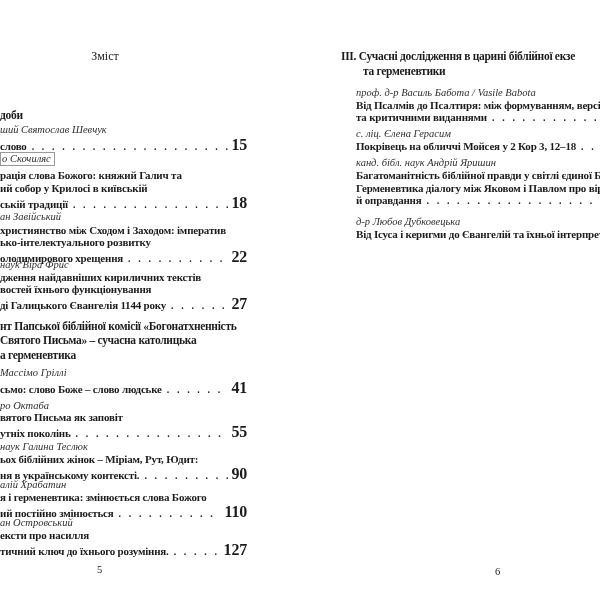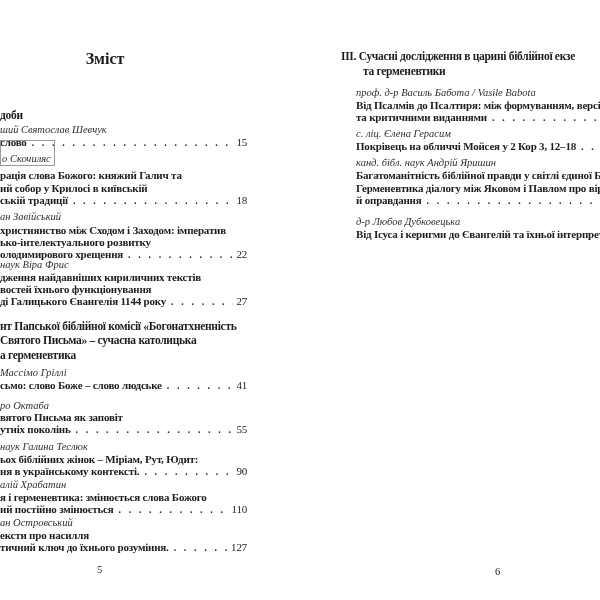--- a/index.html
+++ b/index.html
@@ -5,30 +5,30 @@
   html,body{margin:0;padding:0;}
   body{
     width:600px;height:600px;overflow:hidden;position:relative;
     background:#ffffff;color:#1c1c1c;
     font-family:"Liberation Serif","DejaVu Serif",serif;
   }
   .page{position:absolute;top:0;height:600px;}
   #left-page{left:0;width:252px;}
   #right-page{left:341px;width:259px;overflow:hidden;}
   .ln{position:absolute;left:0;white-space:nowrap;line-height:1.1;}
-  .title{width:210px;text-align:center;font-weight:bold;font-size:16px;}
+  .title{width:210px;text-align:center;font-weight:normal;font-size:12px;}
   .h{font-weight:bold;font-size:11.5px;letter-spacing:-0.3px;}
   .a{font-style:italic;font-size:10.5px;color:#2e2e2e;}
   .l{font-weight:bold;font-size:11px;letter-spacing:-0.2px;}
   .e{display:flex;align-items:baseline;width:247px;font-weight:bold;font-size:11px;letter-spacing:-0.2px;}
   #right-page .e{width:244px;}
   .e .txt{white-space:nowrap;}
   .dots{flex:1;overflow:hidden;white-space:nowrap;letter-spacing:2.6px;margin:0 3px 0 5px;font-weight:bold;font-size:10px;}
-  .num{font-weight:normal;font-size:11px;}
-  .boxed{border:1px solid #9a9a9a;padding:12px 3px 1px 1px;}
+  .num{font-weight:bold;font-size:16px;}
+  .boxed{border:1px solid #9a9a9a;padding:0 3px 1px 1px;}
   .pn{font-weight:normal;font-size:10.5px;}
   .ind15{left:15px;}
   .ind22{left:22px;}
 </style>
 </head>
 <body>
 
 <div class="page" id="left-page">
   <div class="ln title" style="top:50px">Зміст</div>
 

